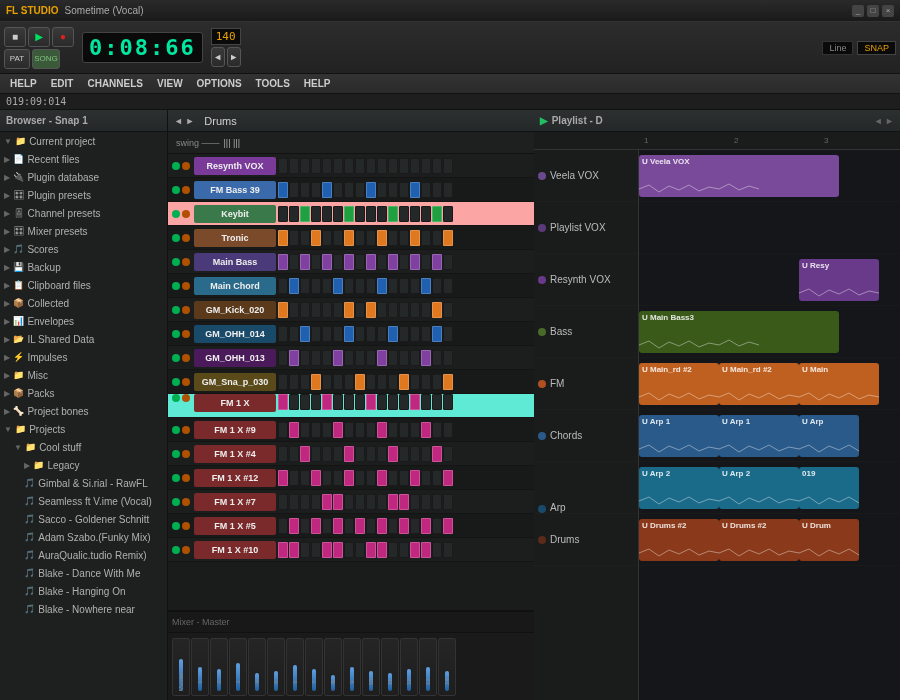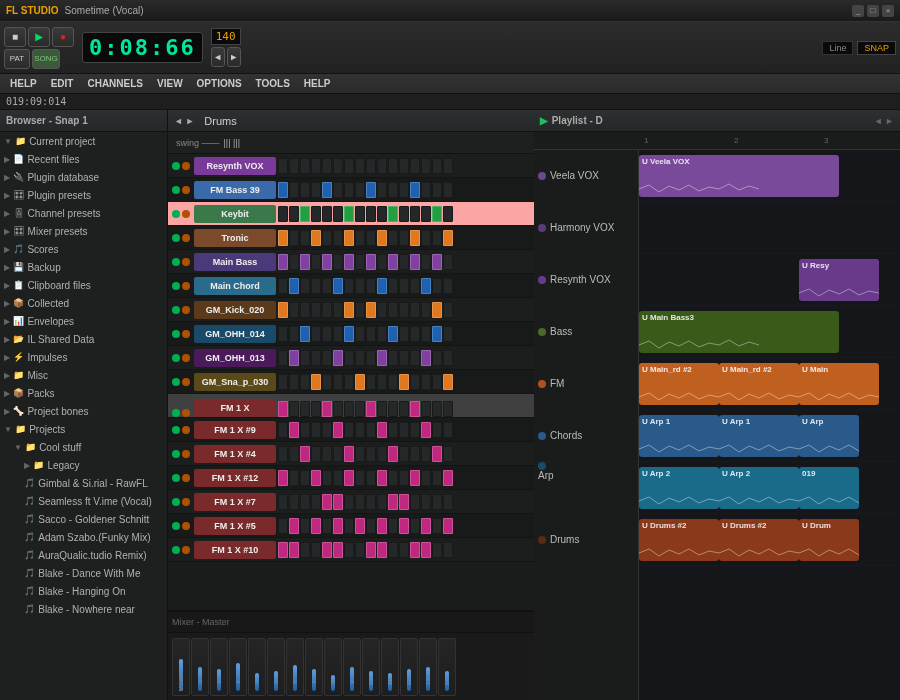--- a/index.html
+++ b/index.html
@@ -599,21 +599,21 @@
             <div style="width:10px; height:16px; border-radius:1px; background:#252828; border:1px solid #1a1a1a; cursor:pointer;"></div>
             <div style="width:10px; height:16px; border-radius:1px; background:#252828; border:1px solid #1a1a1a; cursor:pointer;"></div>
             <div style="width:10px; height:16px; border-radius:1px; background:#252828; border:1px solid #1a1a1a; cursor:pointer;"></div>
             <div style="width:10px; height:16px; border-radius:1px; background:#e07820; border:1px solid rgba(255,255,255,0.2); cursor:pointer;"></div>
             <div style="width:10px; height:16px; border-radius:1px; background:#252828; border:1px solid #1a1a1a; cursor:pointer;"></div>
             <div style="width:10px; height:16px; border-radius:1px; background:#252828; border:1px solid #1a1a1a; cursor:pointer;"></div>
             <div style="width:10px; height:16px; border-radius:1px; background:#252828; border:1px solid #1a1a1a; cursor:pointer;"></div>
             <div style="width:10px; height:16px; border-radius:1px; background:#e07820; border:1px solid rgba(255,255,255,0.2); cursor:pointer;"></div>
           </div>
   </div>
-        <div style="height: 24px; display: flex; align-items: flex-end; border-bottom: 1px solid rgb(20, 20, 20); background: #404040;">
+        <div style="height: 24px; display: flex; align-items: flex-start; border-bottom: 1px solid rgb(20, 20, 20); background: #5eead4;">
     <div style="width:26px; display:flex; align-items:center; justify-content:center; gap:2px; padding:0 2px;">
       <div style="width:8px;height:8px;border-radius:50%;background:#00b050;cursor:pointer;"></div>
       <div style="width:8px;height:8px;border-radius:50%;background:#b05000;cursor:pointer;"></div>
     </div>
     <div style="width:82px; height:18px; border-radius:2px; display:flex; align-items:center; justify-content:center; font-size:9px; font-weight:bold; color:#eee; cursor:pointer; margin-right:2px; background:#7a2a2a;">FM 1 X</div>
     <div style="display:flex; gap:1px; flex:1;">
             <div style="width:10px; height:16px; border-radius:1px; background:#c02880; border:1px solid rgba(255,255,255,0.2); cursor:pointer;"></div>
             <div style="width:10px; height:16px; border-radius:1px; background:#252828; border:1px solid #1a1a1a; cursor:pointer;"></div>
             <div style="width:10px; height:16px; border-radius:1px; background:#252828; border:1px solid #1a1a1a; cursor:pointer;"></div>
             <div style="width:10px; height:16px; border-radius:1px; background:#252828; border:1px solid #1a1a1a; cursor:pointer;"></div>
@@ -866,39 +866,39 @@
     </div>
     <div class="playlist-tracks-container">
       <div class="track-labels-side" id="track-labels">
 
       <div style="height: 52px; border-bottom: 1px solid rgb(30, 30, 30); display: flex; align-items: center; padding: 0px 4px; font-size: 10px; color: rgb(187, 187, 187); cursor: pointer; position: relative; overflow: hidden;">
     <div style="width:8px;height:8px;border-radius:50%;background:#6a4a8a;margin-right:4px;flex-shrink:0;"></div>
     <span>Veela VOX</span>
   </div>
           <div style="height: 52px; border-bottom: 1px solid rgb(30, 30, 30); display: flex; align-items: center; padding: 0px 4px; font-size: 10px; color: rgb(187, 187, 187); cursor: pointer; position: relative; overflow: hidden;">
     <div style="width:8px;height:8px;border-radius:50%;background:#5a3a7a;margin-right:4px;flex-shrink:0;"></div>
-    <span>Harmony VOX</span>
+    <span>Playlist VOX</span>
   </div>
           <div style="height: 52px; border-bottom: 1px solid rgb(30, 30, 30); display: flex; align-items: center; padding: 0px 4px; font-size: 10px; color: rgb(187, 187, 187); cursor: pointer; position: relative; overflow: hidden;">
     <div style="width:8px;height:8px;border-radius:50%;background:#6a3a8a;margin-right:4px;flex-shrink:0;"></div>
     <span>Resynth VOX</span>
   </div>
           <div style="height: 52px; border-bottom: 1px solid rgb(30, 30, 30); display: flex; align-items: center; padding: 0px 4px; font-size: 10px; color: rgb(187, 187, 187); cursor: pointer; position: relative; overflow: hidden;">
     <div style="width:8px;height:8px;border-radius:50%;background:#4a6a2a;margin-right:4px;flex-shrink:0;"></div>
     <span>Bass</span>
   </div>
           <div style="height: 52px; border-bottom: 1px solid rgb(30, 30, 30); display: flex; align-items: center; padding: 0px 4px; font-size: 10px; color: rgb(187, 187, 187); cursor: pointer; position: relative; overflow: hidden;">
     <div style="width:8px;height:8px;border-radius:50%;background:#b05020;margin-right:4px;flex-shrink:0;"></div>
     <span>FM</span>
   </div>
           <div style="height: 52px; border-bottom: 1px solid rgb(30, 30, 30); display: flex; align-items: center; padding: 0px 4px; font-size: 10px; color: rgb(187, 187, 187); cursor: pointer; position: relative; overflow: hidden;">
     <div style="width:8px;height:8px;border-radius:50%;background:#2a5a8a;margin-right:4px;flex-shrink:0;"></div>
     <span>Chords</span>
   </div>
-          <div style="height: 52px; border-bottom: 1px solid rgb(30, 30, 30); display: flex; align-items: flex-start; padding: 0px 4px; font-size: 10px; color: rgb(187, 187, 187); cursor: pointer; position: relative; overflow: hidden; flex-direction: column;">
+          <div style="height: 52px; border-bottom: 1px solid rgb(30, 30, 30); display: flex; align-items: flex-end; padding: 0px 4px; font-size: 10px; color: rgb(187, 187, 187); cursor: pointer; position: relative; overflow: hidden;">
     <div style="width:8px;height:8px;border-radius:50%;background:#1a4a6a;margin-right:4px;flex-shrink:0;"></div>
     <span>Arp</span>
   </div>
           <div style="height: 52px; border-bottom: 1px solid rgb(30, 30, 30); display: flex; align-items: center; padding: 0px 4px; font-size: 10px; color: rgb(187, 187, 187); cursor: pointer; position: relative; overflow: hidden;">
     <div style="width:8px;height:8px;border-radius:50%;background:#5a2a1a;margin-right:4px;flex-shrink:0;"></div>
     <span>Drums</span>
   </div>
         </div>
       <div class="track-content-side" id="track-content">
 

